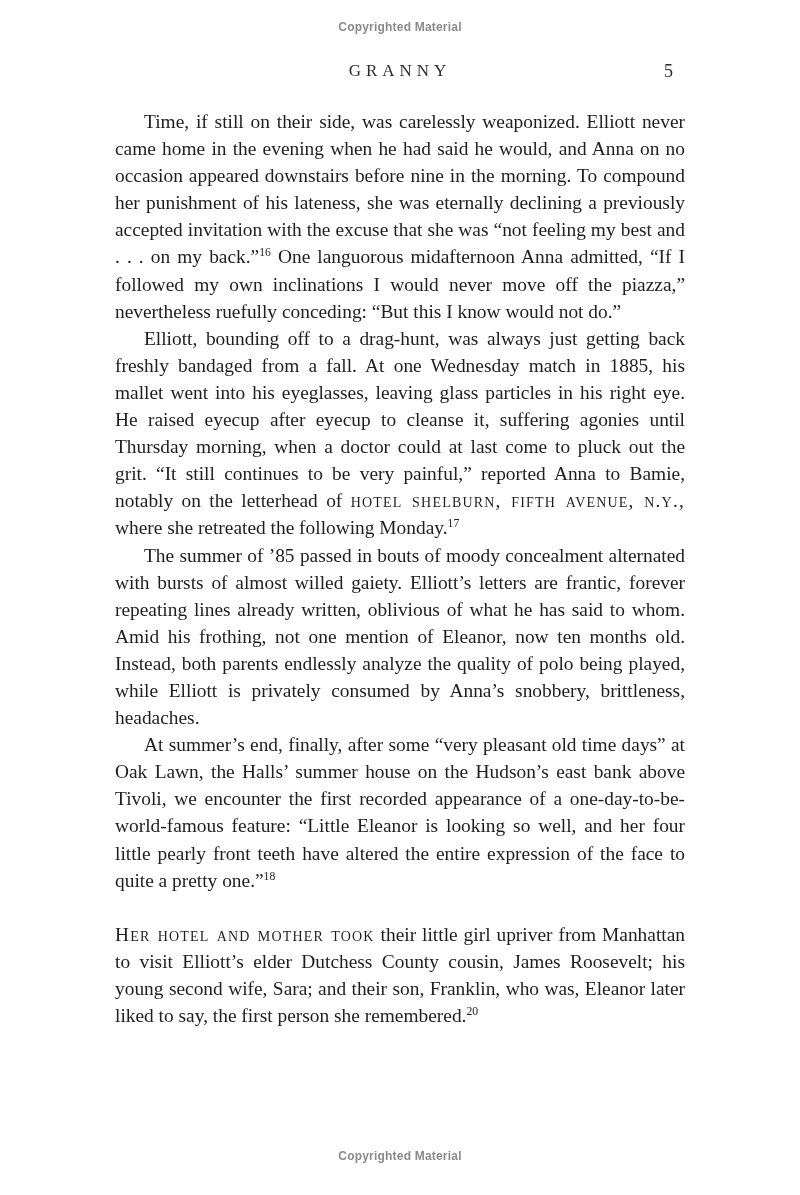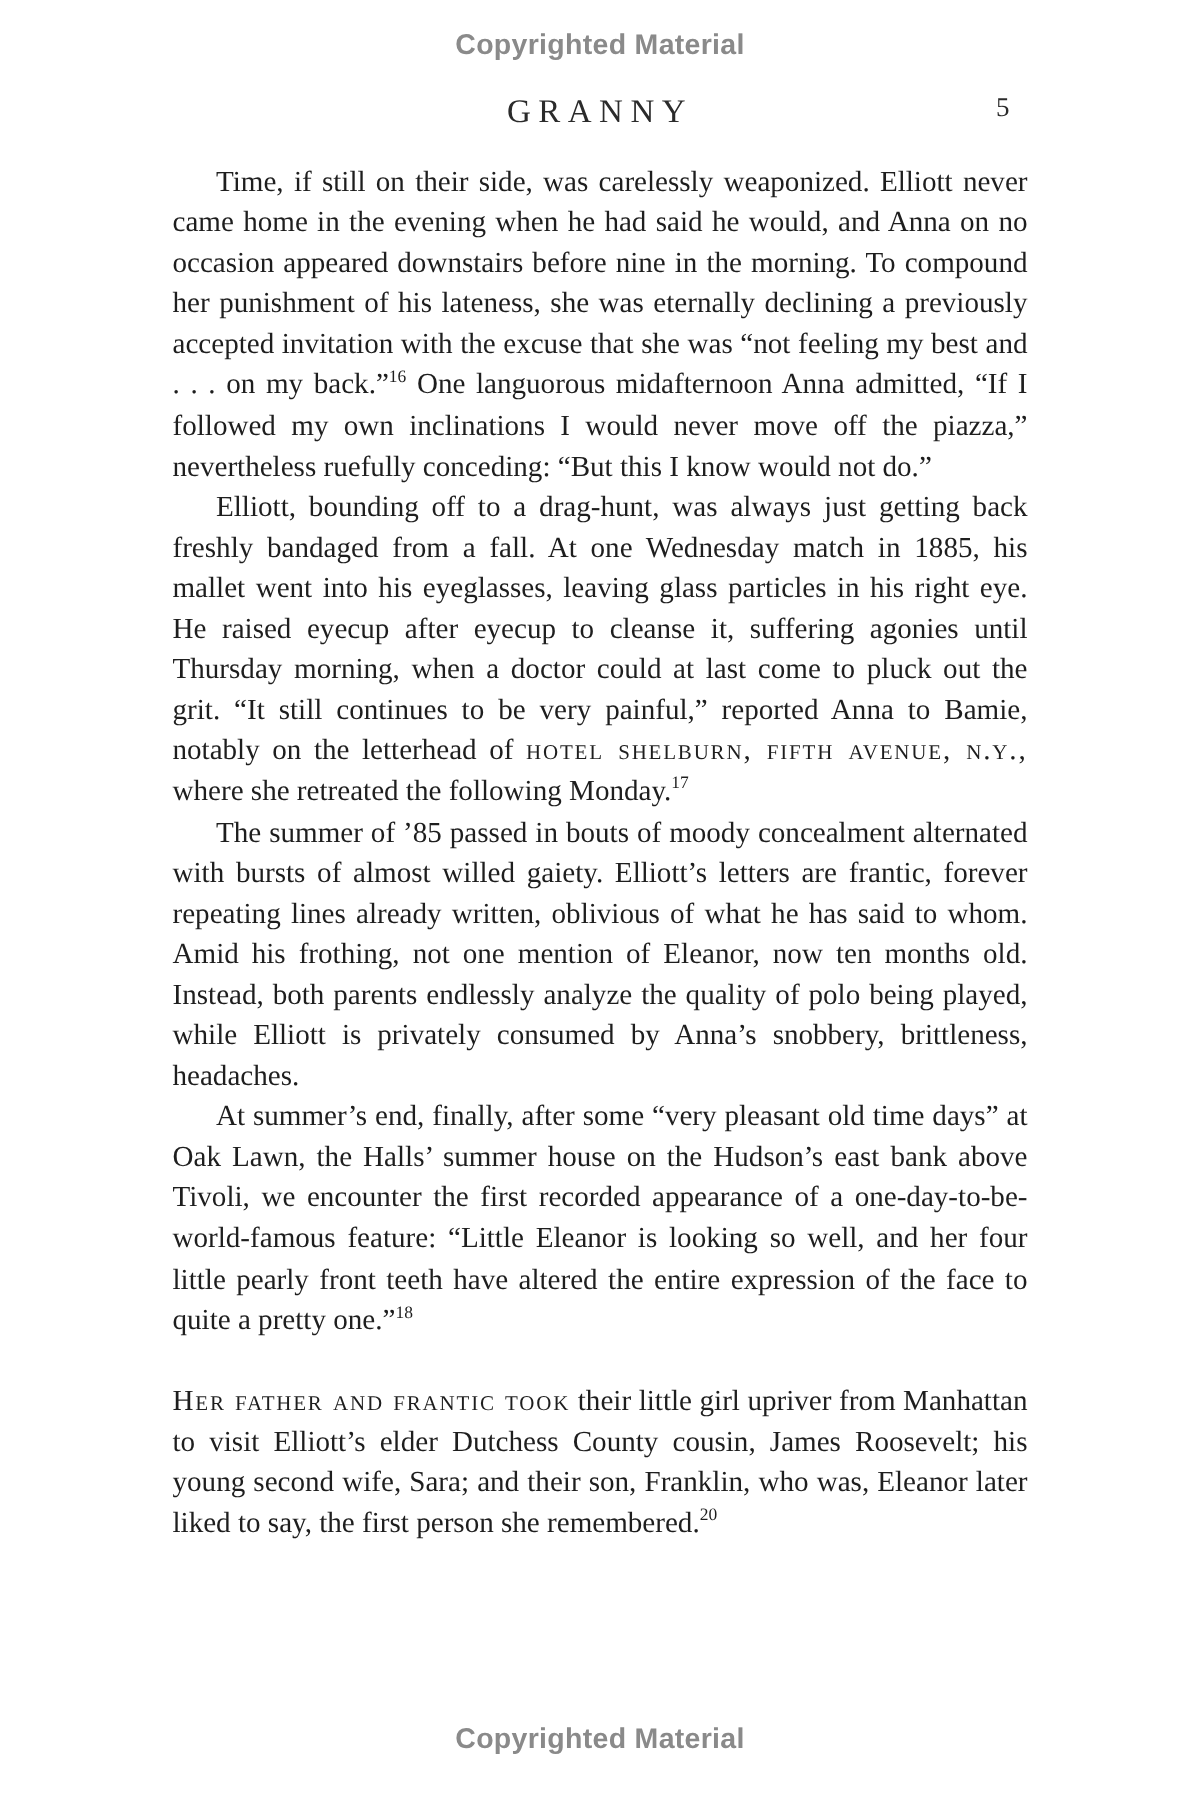--- a/index.html
+++ b/index.html
@@ -10,39 +10,39 @@
     position: relative;
     overflow: hidden;
   }
   .copyright {
     position: absolute;
     left: 0;
     width: 100%;
     text-align: center;
     font-family: "Liberation Sans", sans-serif;
     font-weight: bold;
-    font-size: 19px;
+    font-size: 12px;
     color: #8a8a8a;
     letter-spacing: 0.2px;
   }
   .copyright.top { top: 20px; }
   .copyright.bottom { top: 1149px; }
   .running-header {
     position: absolute;
     top: 61px;
     left: 115px;
     width: 570px;
     height: 22px;
     color: #2b2b2b;
   }
   .head-title {
     position: absolute;
     left: 0; right: 0;
     text-align: center;
-    font-size: 22px;
+    font-size: 17px;
     letter-spacing: 5px;
   }
   .folio {
     position: absolute;
     right: 12px;
     top: 0;
     font-size: 18px;
   }
   .body-text {
     position: absolute;
@@ -79,18 +79,18 @@
   <div class="running-header">
     <span class="head-title">GRANNY</span>
     <span class="folio">5</span>
   </div>
 
   <main class="body-text" id="body-text">
       <p class="para indent"><span>Time, if still on their side, was carelessly weaponized. Elliott never came home in the evening when he had said he would, and Anna on no occasion appeared downstairs before nine in the morning. To compound her punishment of his lateness, she was eternally declining a previously accepted invitation with the excuse that she was “not feeling my best and . . . on my back.”</span><sup>16</sup><span> One languorous midafternoon Anna admitted, “If I followed my own inclinations I would never move off the piazza,” nevertheless ruefully conceding: “But this I know would not do.”</span></p>
       <p class="para indent"><span>Elliott, bounding off to a drag-hunt, was always just getting back freshly bandaged from a fall. At one Wednesday match in 1885, his mallet went into his eyeglasses, leaving glass particles in his right eye. He raised eyecup after eyecup to cleanse it, suffering agonies until Thursday morning, when a doctor could at last come to pluck out the grit. “It still continues to be very painful,” reported Anna to Bamie, notably on the letterhead of </span><span class="smallcaps">hotel shelburn, fifth avenue, n.y.,</span><span> where she retreated the following Monday.</span><sup>17</sup></p>
       <p class="para indent"><span>The summer of ’85 passed in bouts of moody concealment alternated with bursts of almost willed gaiety. Elliott’s letters are frantic, forever repeating lines already written, oblivious of what he has said to whom. Amid his frothing, not one mention of Eleanor, now ten months old. Instead, both parents endlessly analyze the quality of polo being played, while Elliott is privately consumed by Anna’s snobbery, brittleness, headaches.</span></p>
       <p class="para indent"><span>At summer’s end, finally, after some “very pleasant old time days” at Oak Lawn, the Halls’ summer house on the Hudson’s east bank above Tivoli, we encounter the first recorded appearance of a one-day-to-be-world-famous feature: “Little Eleanor is looking so well, and her four little pearly front teeth have altered the entire expression of the face to quite a pretty one.”</span><sup>18</sup></p>
-      <p class="para section-start"><span class="smallcaps">Her father and frantic took</span><span> their little girl upriver from Manhattan to visit Elliott’s elder Dutchess County cousin, James Roosevelt; his young second wife, Sara; and their son, Franklin, who was, Eleanor later liked to say, the first person she remembered.</span><sup>20</sup></p>
+      <p class="para section-start"><span class="smallcaps">Her hotel and mother took</span><span> their little girl upriver from Manhattan to visit Elliott’s elder Dutchess County cousin, James Roosevelt; his young second wife, Sara; and their son, Franklin, who was, Eleanor later liked to say, the first person she remembered.</span><sup>20</sup></p>
     </main>
 
   <div class="copyright bottom">Copyrighted Material</div>
 
 </div>
 
 </body></html>

